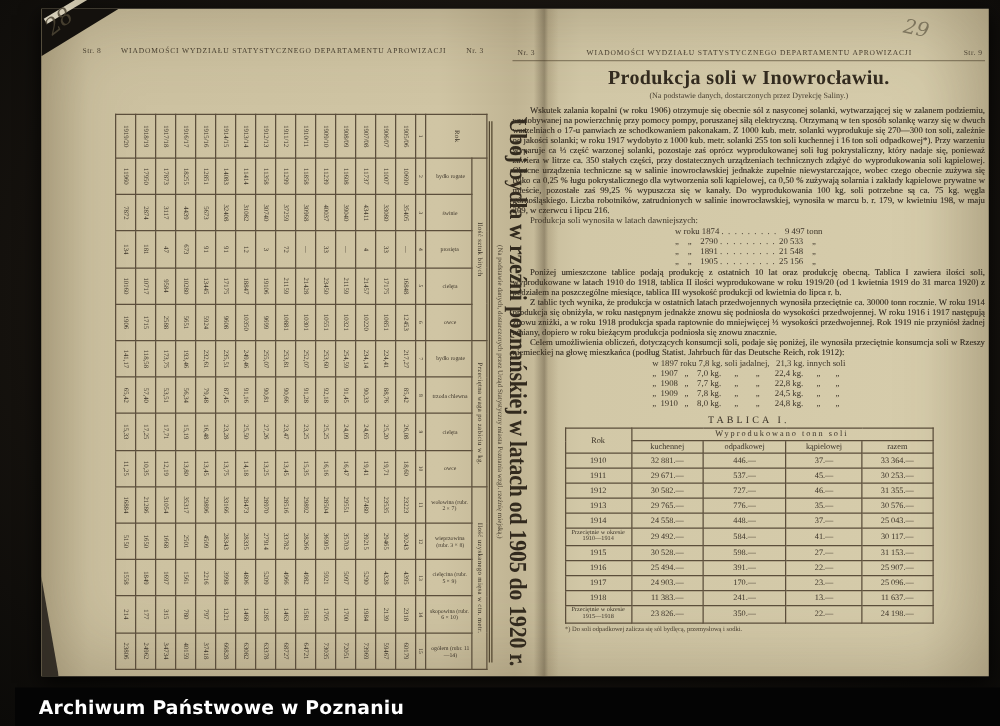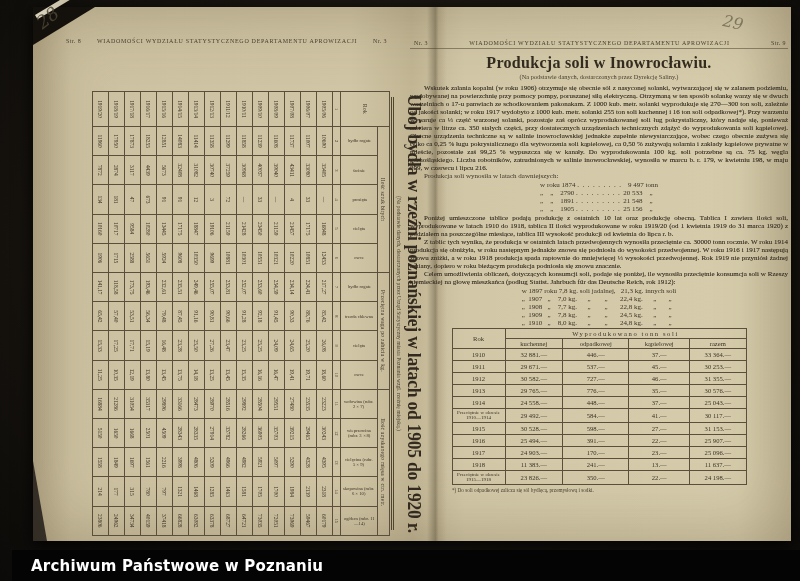--- a/index.html
+++ b/index.html
@@ -453,20 +453,21 @@
       <p class="para">Poniżej umieszczone tablice podają produkcję z ostatnich 10 lat oraz produkcję obecną. Tablica I zawiera ilości soli, wyprodukowane w latach 1910 do 1918, tablica II ilości wyprodukowane w roku 1919/20 (od 1 kwietnia 1919 do 31 marca 1920) z podziałem na poszczególne miesiące, tablica III wysokość produkcji od kwietnia do lipca r. b.</p>
       <p class="para">Z tablic tych wynika, że produkcja w ostatnich latach przedwojennych wynosiła przeciętnie ca. 30000 tonn rocznie. W roku 1914 produkcja się obniżyła, w roku następnym jednakże znowu się podniosła do wysokości przedwojennej. W roku 1916 i 1917 następują znowu zniżki, a w roku 1918 produkcja spada raptownie do mniejwięcej ⅓ wysokości przedwojennej. Rok 1919 nie przyniósł żadnej zmiany, dopiero w roku bieżącym produkcja podniosła się znowu znacznie.</p>
       <p class="para">Celem umożliwienia obliczeń, dotyczących konsumcji soli, podaje się poniżej, ile wynosiła przeciętnie konsumcja soli w Rzeszy niemieckiej na głowę mieszkańca (podług Statist. Jahrbuch für das Deutsche Reich, rok 1912):</p>
       <div class="lines-block">
           <div class="line">w 1897 roku 7,8 kg. soli jadalnej,   21,3 kg. innych soli</div>
           <div class="line">„  1907   „    7,0 kg.      „        „       22,4 kg.      „       „</div>
           <div class="line">„  1908   „    7,7 kg.      „        „       22,8 kg.      „       „</div>
           <div class="line">„  1909   „    7,8 kg.      „        „       24,5 kg.      „       „</div>
           <div class="line">„  1910   „    8,0 kg.      „        „       24,8 kg.      „       „</div>
         </div>
+      <div class="tbl-caption">TABLICA I.</div>
       <table class="soli-table">
         <thead>
           <tr>
             <th class="rok-col" rowspan="2">Rok</th>
             <th class="group-h" colspan="4">Wyprodukowano tonn soli</th>
           </tr>
           <tr>
               <th>kuchennej</th>
               <th>odpadkowej</th>
               <th>kąpielowej</th>

